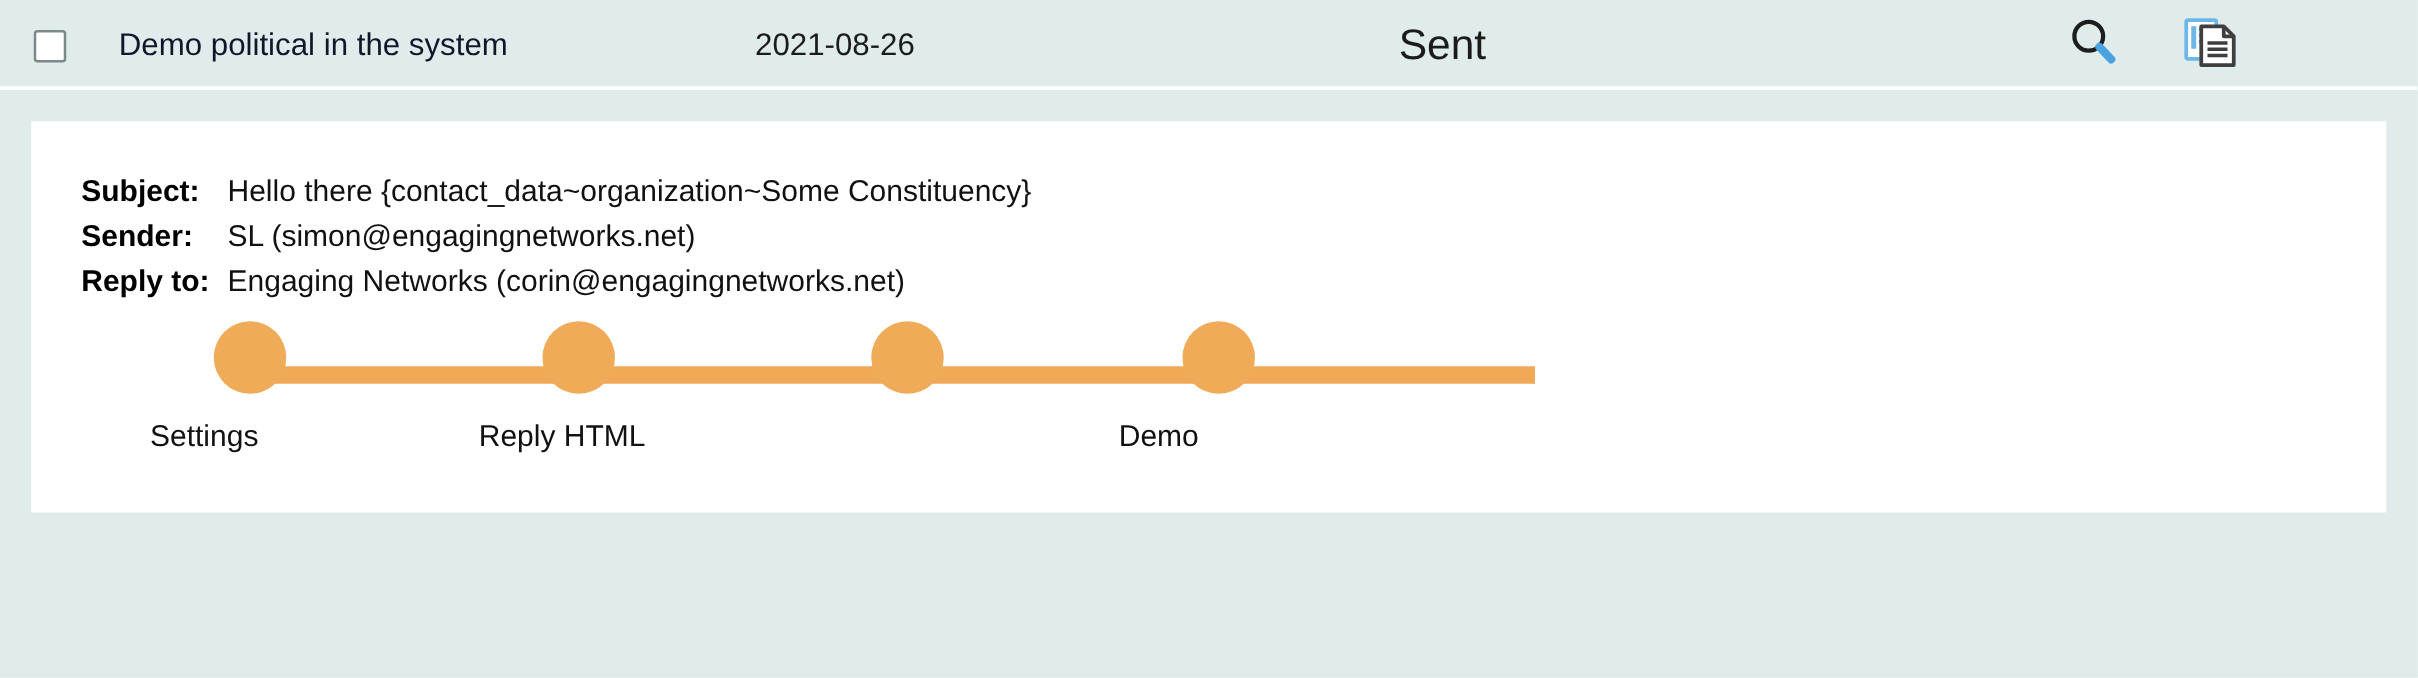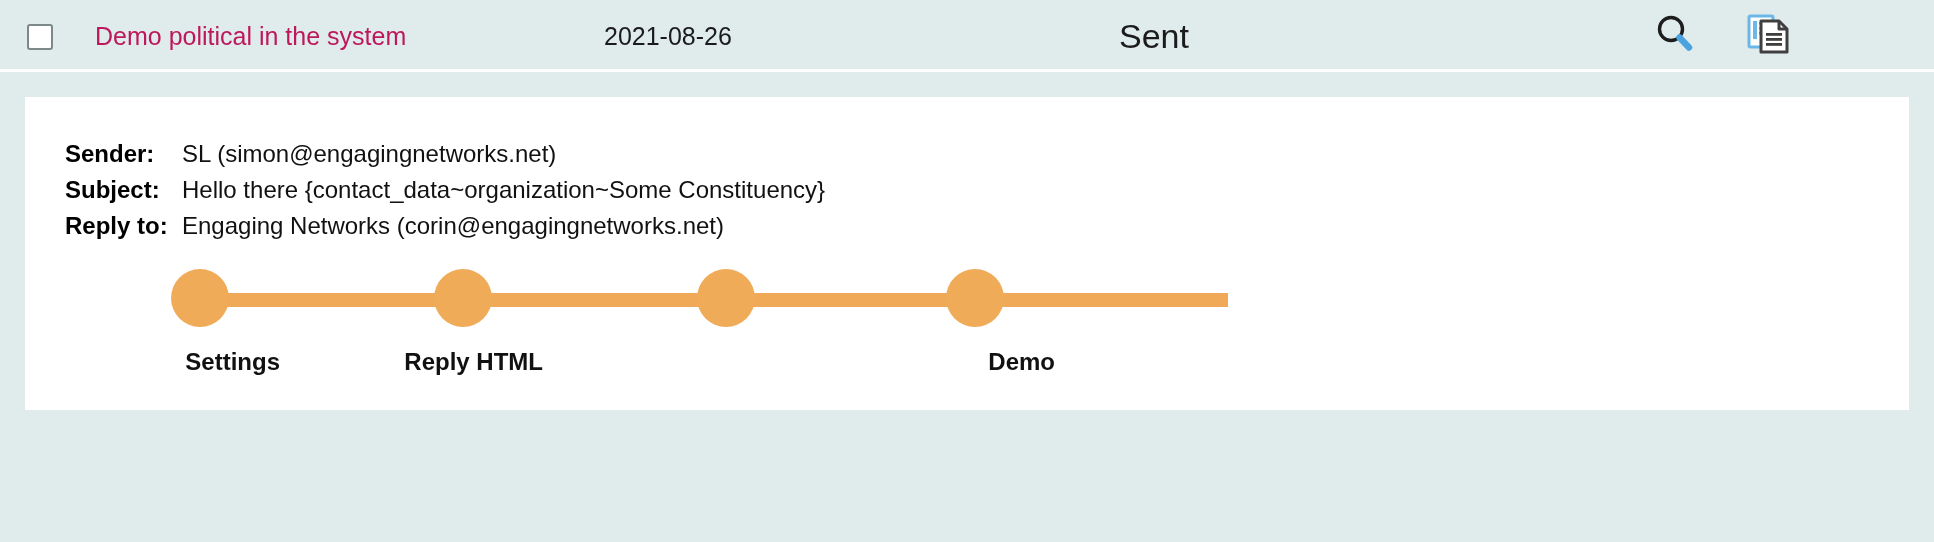--- a/index.html
+++ b/index.html
@@ -39,21 +39,21 @@
     border: 2px solid #7b8a89;
     border-radius: 3px;
     cursor: pointer;
   }
 
   .row-title {
     position: absolute;
     left: 95px;
     top: 21px;
     font-size: 25px;
-    color: #be185d;
+    color: #0f172a;
     line-height: 30px;
     white-space: nowrap;
   }
 
   .row-date {
     position: absolute;
     left: 604px;
     top: 21px;
     font-size: 25px;
     color: #1b1b1b;
@@ -141,25 +141,24 @@
     position: absolute;
     left: 115px;
     top: 36px;
     width: 1028px;
     height: 14px;
     background: #f0aa57;
   }
 
   .step {
     position: absolute;
-    top: 12px;
+    top: 0;
     width: 160px;
     margin-left: -80px;
-    text-align: right;
-    font-weight: bold;
+    text-align: left;
   }
 
   .step-dot {
     width: 58px;
     height: 58px;
     border-radius: 50%;
     background: #f0ab58;
     margin: 0 auto;
     cursor: pointer;
   }
@@ -223,27 +222,27 @@
       </div>
 
     </div>
   </div>
 
   <div class="panel">
 
     <div class="meta">
 
       <div class="meta-row">
+        <span class="meta-label">Subject:</span>
+        <span class="meta-value">Hello there {contact_data~organization~Some Constituency}</span>
+      </div>
+
+      <div class="meta-row">
         <span class="meta-label">Sender:</span>
         <span class="meta-value">SL (simon@engagingnetworks.net)</span>
-      </div>
-
-      <div class="meta-row">
-        <span class="meta-label">Subject:</span>
-        <span class="meta-value">Hello there {contact_data~organization~Some Constituency}</span>
       </div>
 
       <div class="meta-row">
         <span class="meta-label">Reply to:</span>
         <span class="meta-value">Engaging Networks (corin@engagingnetworks.net)</span>
       </div>
 
     </div>
 
     <div class="stepper">

